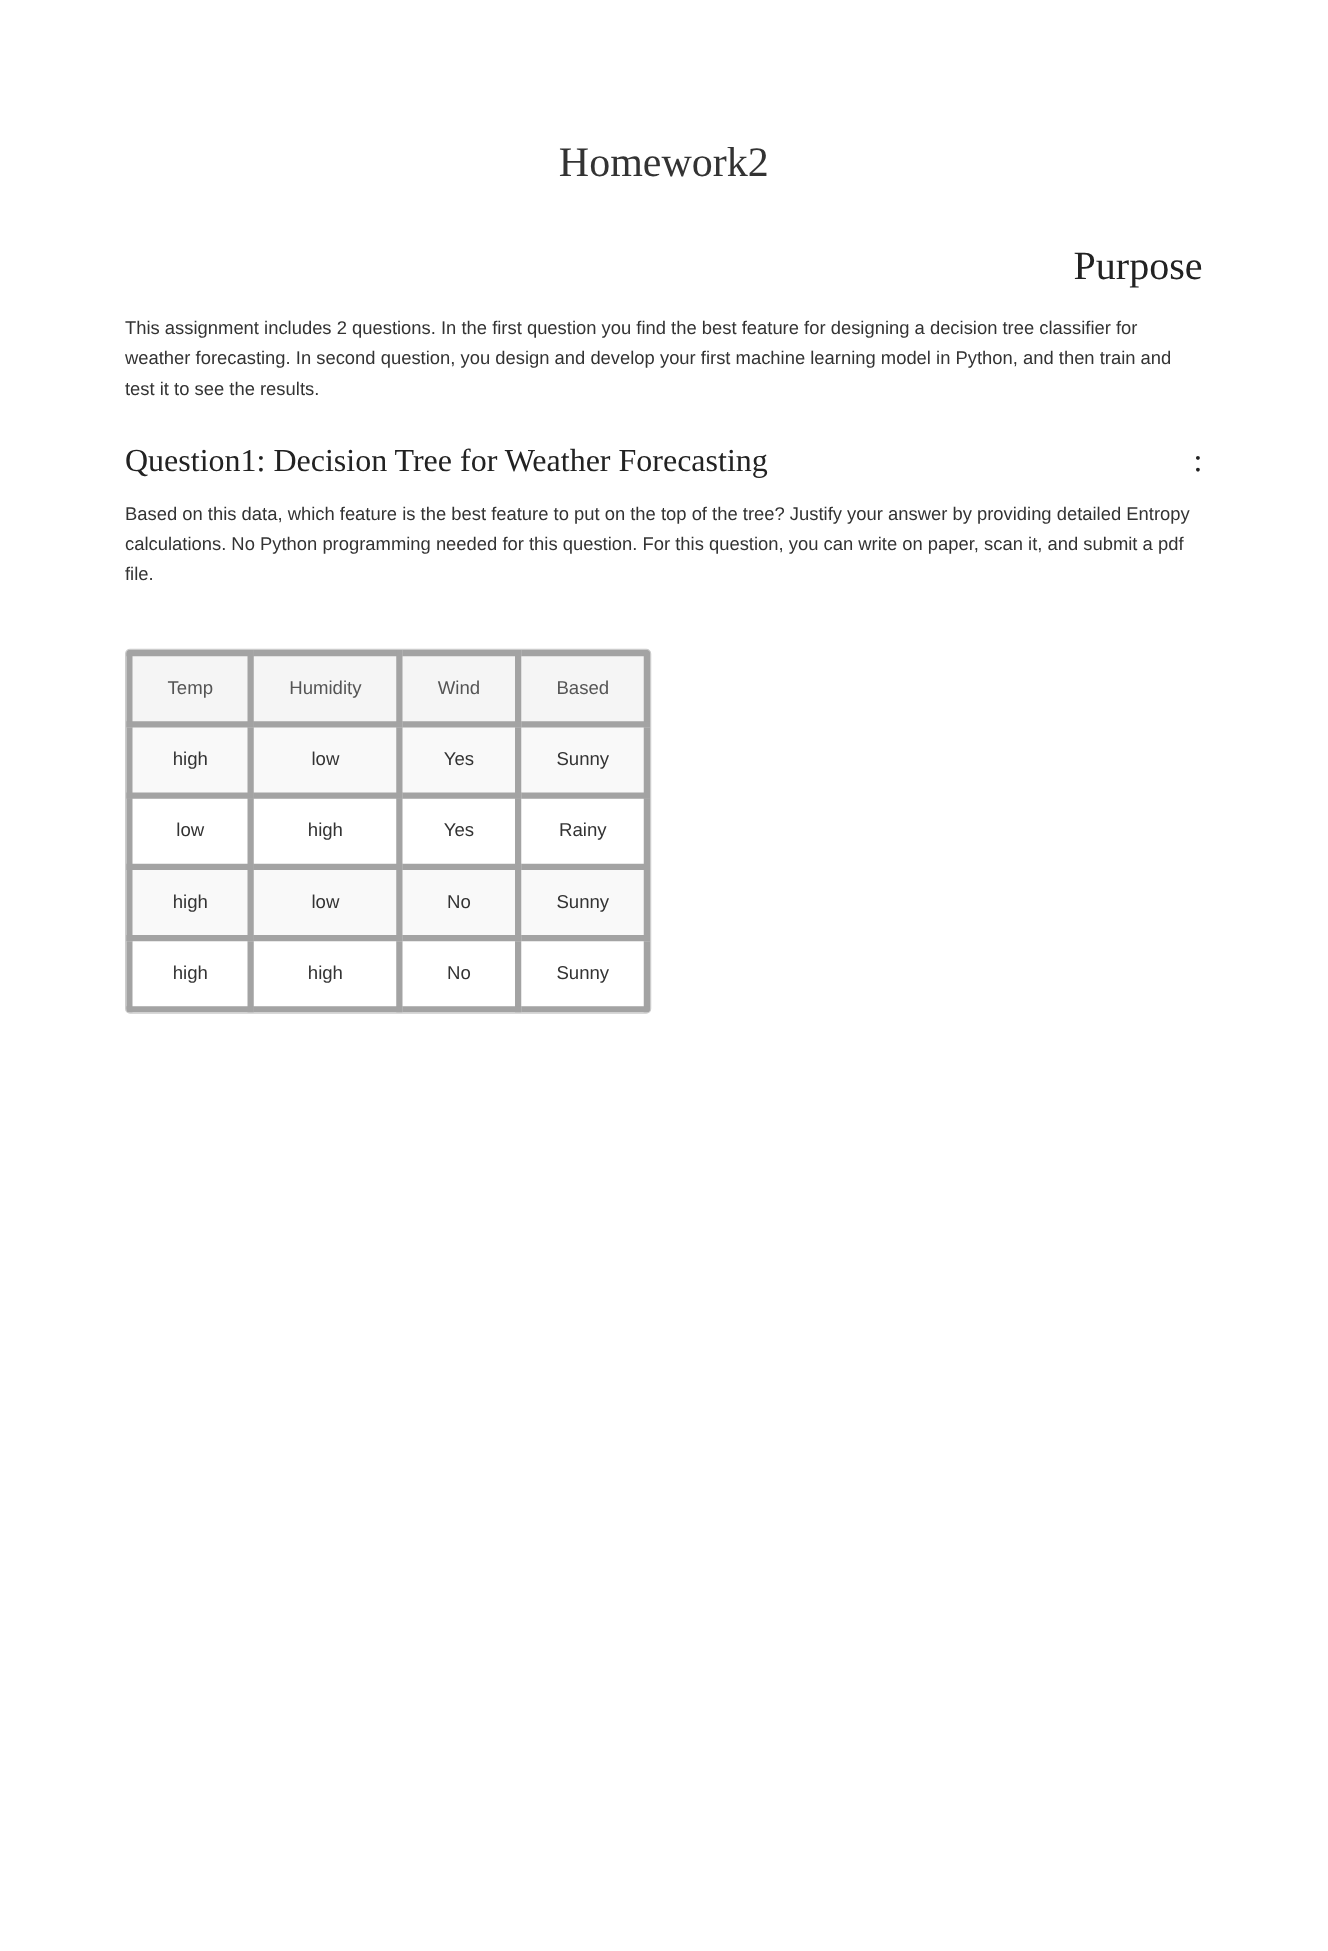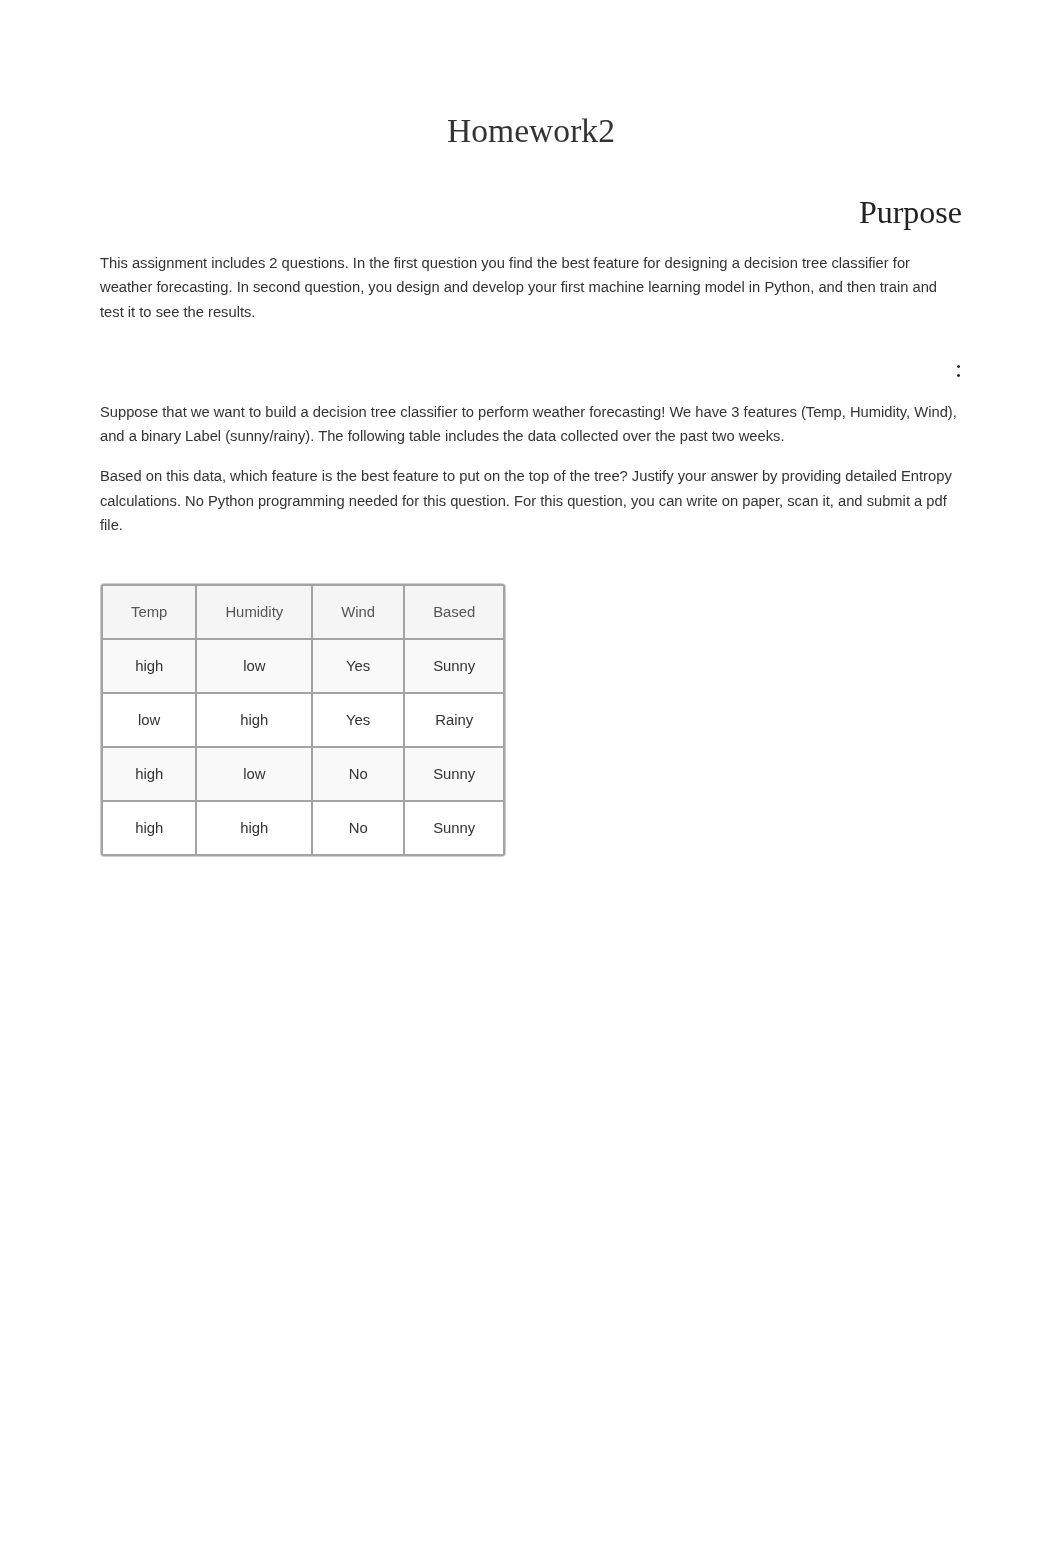--- a/index.html
+++ b/index.html
@@ -68,21 +68,21 @@
 
     table {
       border-collapse: collapse;
       font-family: Arial, Helvetica, sans-serif;
       font-size: 0.93em;
     }
 
     table th, table td {
       padding: 18px 28px;
       text-align: center;
-      border: 2px solid #a3a3a3;
+      border: 5px solid #a3a3a3;
       color: #333;
     }
 
     table thead th {
       background: #f5f5f5;
       font-weight: normal;
       color: #555;
     }
 
     table tbody tr {
@@ -118,24 +118,24 @@
     </h1>
   </div>
 
   <div class="purpose-section">
     <h2 class="section-heading">Purpose</h2>
     <p class="body-text">This assignment includes 2 questions. In the first question you find the best feature for designing a decision tree classifier for weather forecasting. In second question, you design and develop your first machine learning model in Python, and then train and test it to see the results.</p>
   </div>
 
   <div class="question-section">
     <h2 class="section-subheading">
+      <span>Question1: Decision Tree for Weather Forecasting</span>
       <span class="colon">:</span>
     </h2>
 
-    <p class="body-text">Suppose that we want to build a     decision tree classifier    to perform weather forecasting! We have 3 features (Temp, Humidity, Wind), and a binary Label (sunny/rainy). The following table includes the data collected over the past two weeks.</p>
     <p class="body-text">Based on this data, which feature is the best feature to put on the top of the tree? Justify your answer by providing detailed Entropy calculations. No Python programming needed for this question. For this question, you can write on paper, scan it, and submit a pdf file.</p>
 
     <div class="table-container">
       <table>
         <thead>
           <tr>
           <th>Temp</th>
               <th>Humidity</th>
               <th>Wind</th>
               <th>Based</th>

